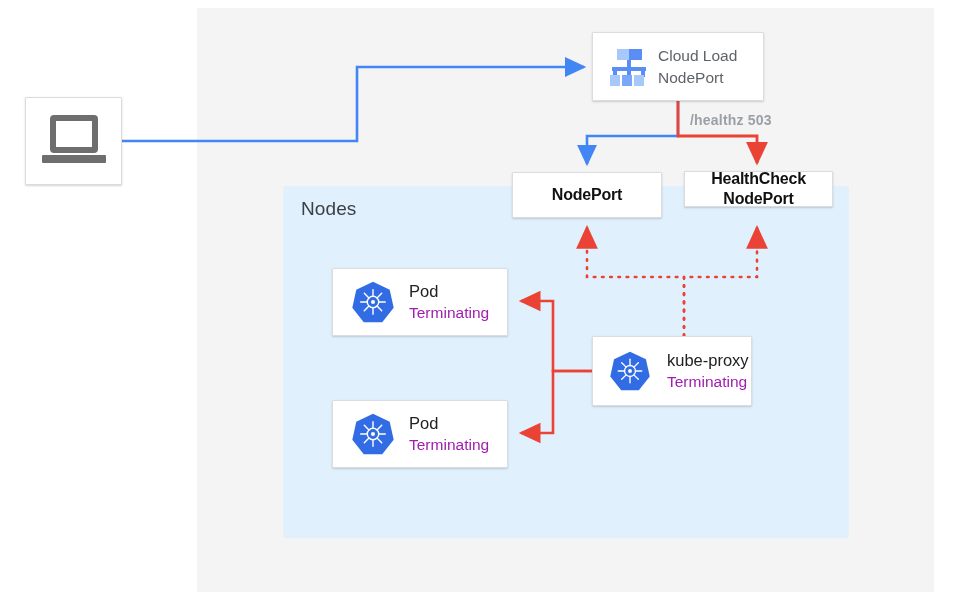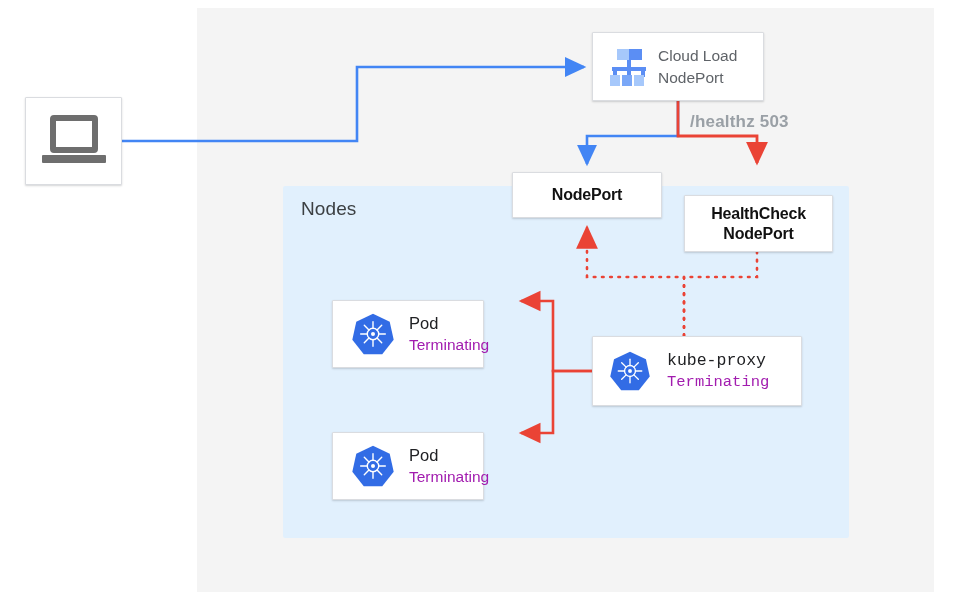--- a/index.html
+++ b/index.html
@@ -108,39 +108,39 @@
     color: #5f6368;
     line-height: 1.42;
     white-space: nowrap;
   }
   
   .np-card {
     left: 512px; top: 172px; width: 150px; height: 46px;
     display: flex; align-items: center; justify-content: center;
   }
   .hcnp-card {
-    left: 684px; top: 171px; width: 149px; height: 57px;
-    display: flex; align-items: center; justify-content: center; margin-top: 24px;
+    left: 684px; top: 171px; width: 149px; height: 36px;
+    display: flex; align-items: center; justify-content: center;
   }
   .np-label {
     font-size: 16px;
     font-weight: bold;
     color: #111111;
     text-align: center;
     line-height: 1.22;
     letter-spacing: -0.2px;
   }
   
   .pod-card {
-    left: 332px; width: 152px; height: 68px; margin-top: 32px;
+    left: 332px; width: 176px; height: 68px;
   }
   .pod-1 { top: 268px; }
   .pod-2 { top: 400px; }
   .kproxy-card {
-    left: 592px; top: 336px; width: 210px; height: 70px; font-family: Liberation Mono, monospace;
+    left: 592px; top: 336px; width: 160px; height: 70px;
   }
   .k8s-icon {
     position: absolute;
     left: 50%; top: 50%;
     transform: translate(-50%, -50%);
     width: 100%; height: 100%;
   }
   .k8s-wrap {
     position: absolute;
     left: 18px; top: 50%;
@@ -169,21 +169,21 @@
   
   .conn {
     position: absolute;
     left: 0; top: 0;
     width: 953px; height: 612px;
     pointer-events: none;
   }
   .healthz-label {
     position: absolute;
     left: 690px; top: 112px;
-    font-size: 17px;
+    font-size: 14px;
     font-weight: bold;
     color: #9aa0a6;
     letter-spacing: 0.2px;
     white-space: nowrap;
   }
 </style>
 </head>
 <body>
 
 <div id="canvas">

